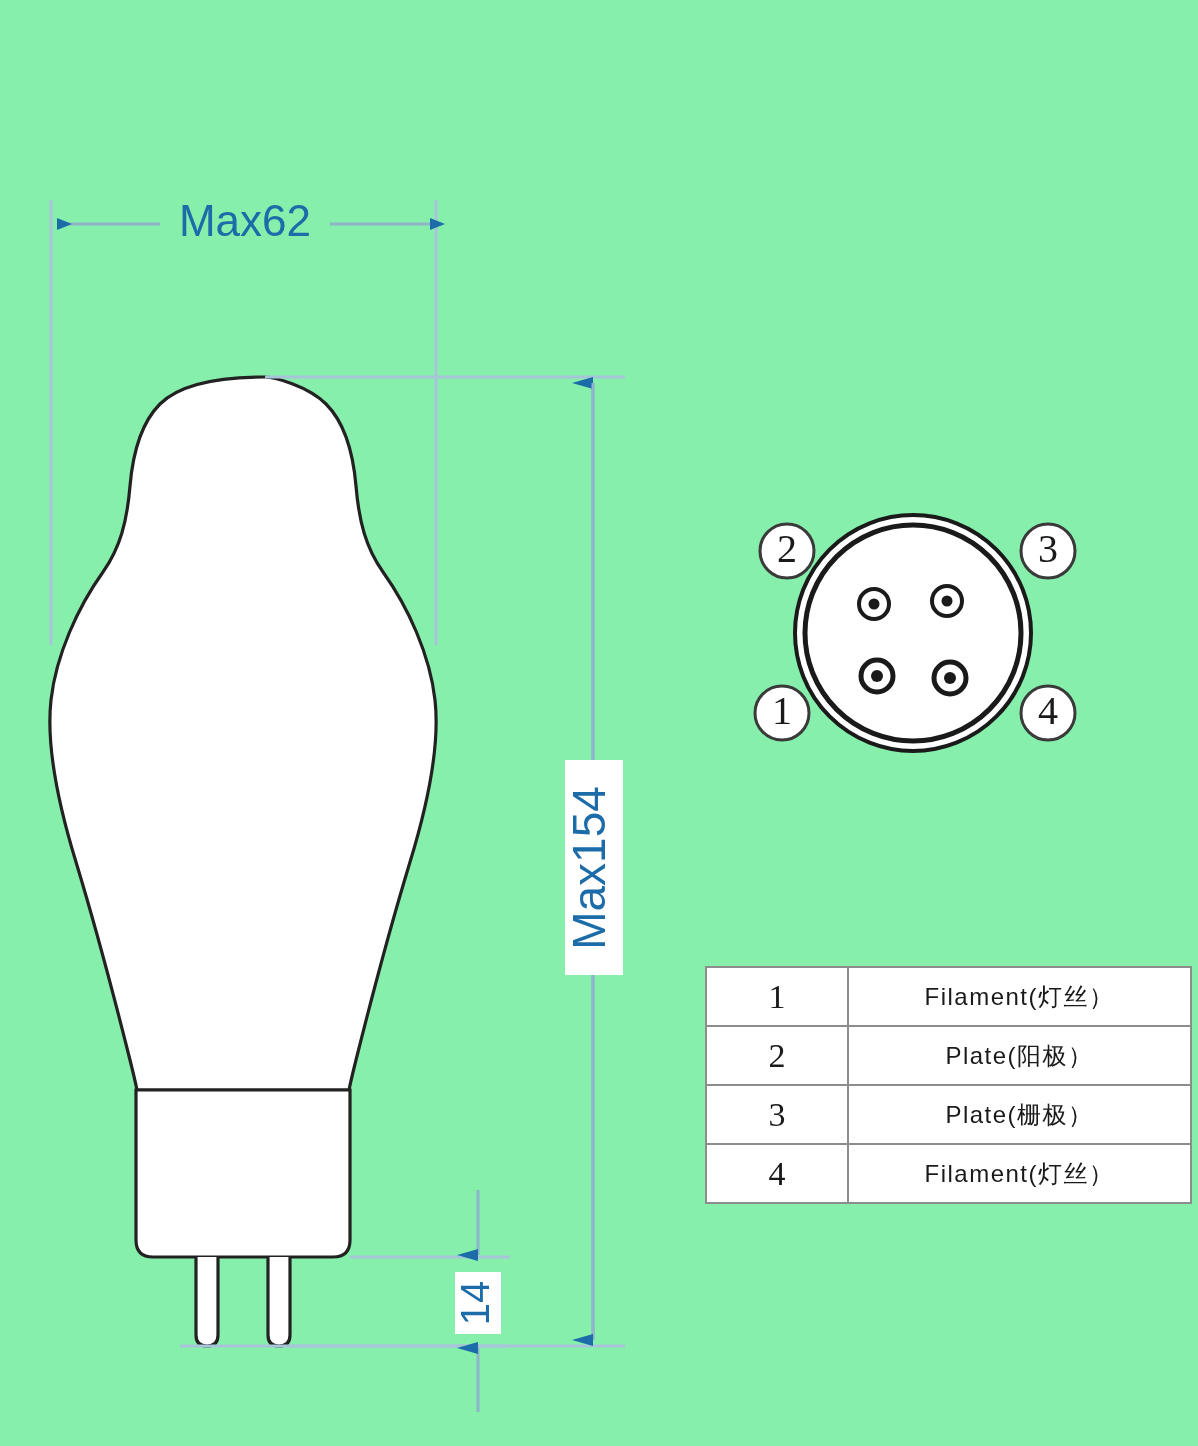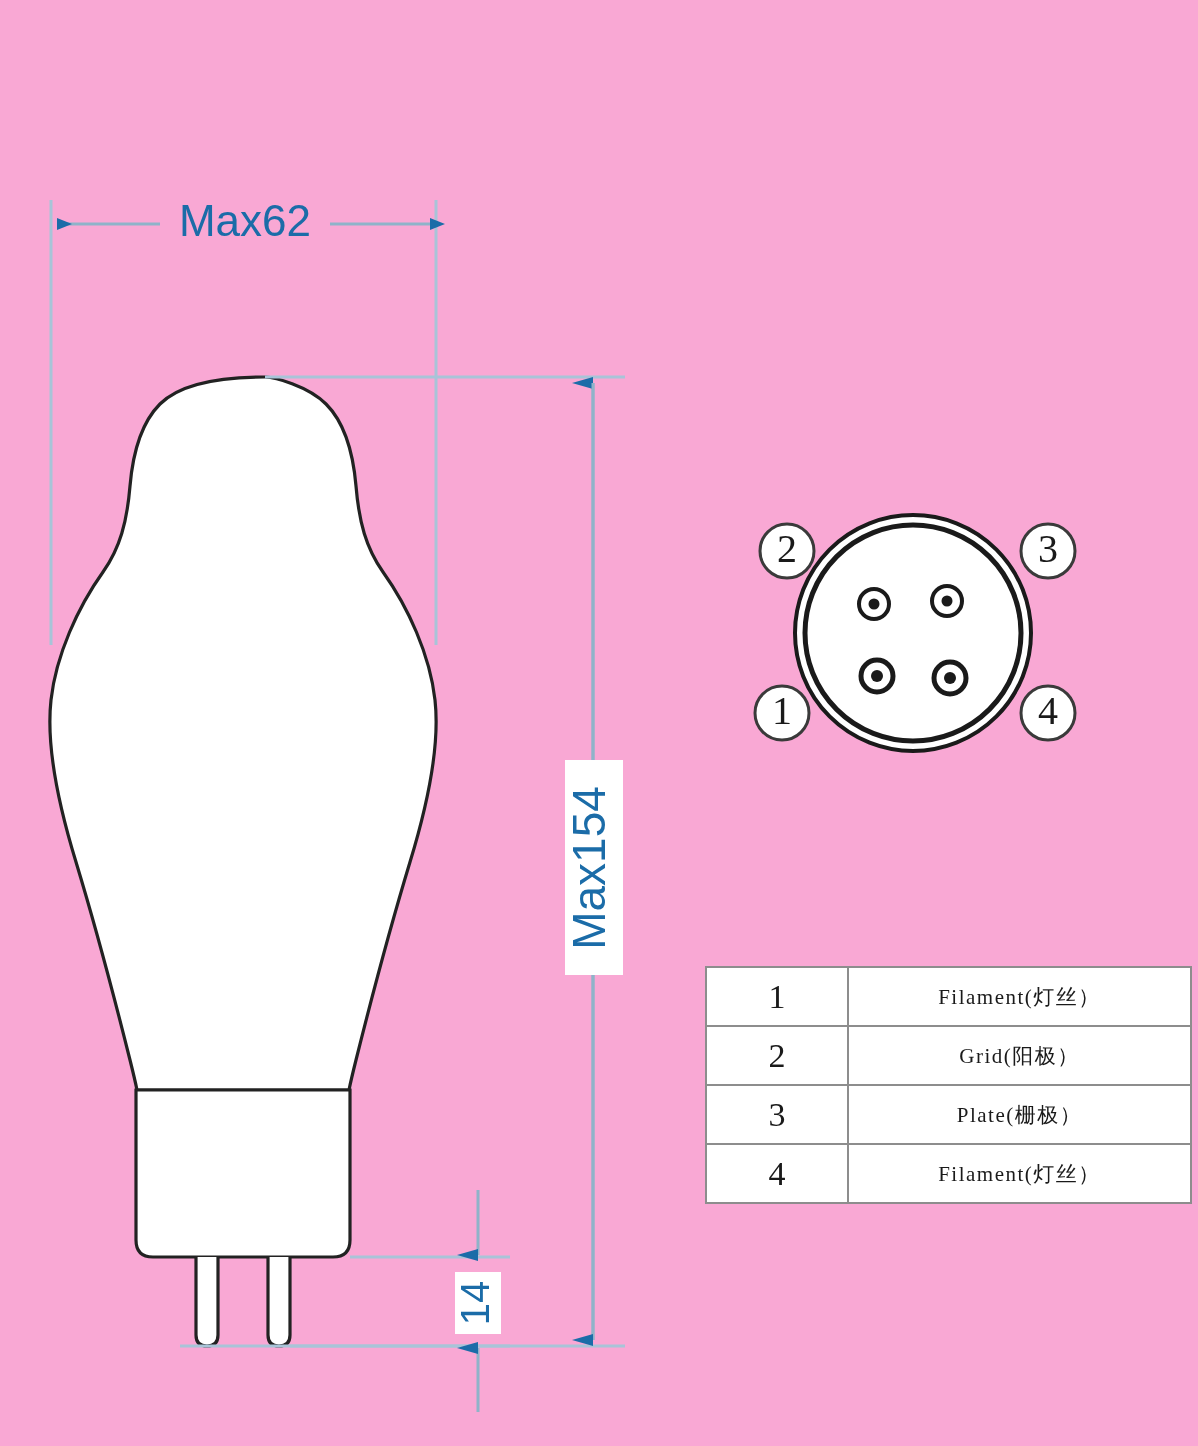--- a/index.html
+++ b/index.html
@@ -7,21 +7,21 @@
     padding: 0;
     background: #ffffff;
   }
   body {
     font-family: "Liberation Sans", sans-serif;
   }
   #page {
     position: relative;
     width: 1198px;
     height: 1446px;
-    background: #f9a8d4;
+    background: #86efac;
     overflow: hidden;
   }
   #page svg.layer {
     position: absolute;
     left: 0;
     top: 0;
     width: 1198px;
     height: 1446px;
   }
   .dim-text {
@@ -50,22 +50,22 @@
     vertical-align: middle;
     color: #1a1a1a;
     background: #ffffff;
   }
   #pin-table td.pin-num {
     width: 140px;
     font-family: "Liberation Serif", serif;
     font-size: 34px;
   }
   #pin-table td.pin-fn {
-    font-family: Liberation Serif, serif;
-    font-size: 21px;
+    font-family: Liberation Sans, sans-serif;
+    font-size: 24px;
     letter-spacing: 1.5px;
   }
 </style>
 </head>
 <body>
 
 <div id="page">
 
   <svg class="layer" viewBox="0 0 1198 1446">
 
@@ -183,21 +183,21 @@
   </svg>
 
   <table id="pin-table">
     <tbody>
       <tr>
         <td class="pin-num">1</td>
         <td class="pin-fn">Filament(灯丝）</td>
       </tr>
       <tr>
         <td class="pin-num">2</td>
-        <td class="pin-fn">Grid(阳极）</td>
+        <td class="pin-fn">Plate(阳极）</td>
       </tr>
       <tr>
         <td class="pin-num">3</td>
         <td class="pin-fn">Plate(栅极）</td>
       </tr>
       <tr>
         <td class="pin-num">4</td>
         <td class="pin-fn">Filament(灯丝）</td>
       </tr>
     </tbody>

